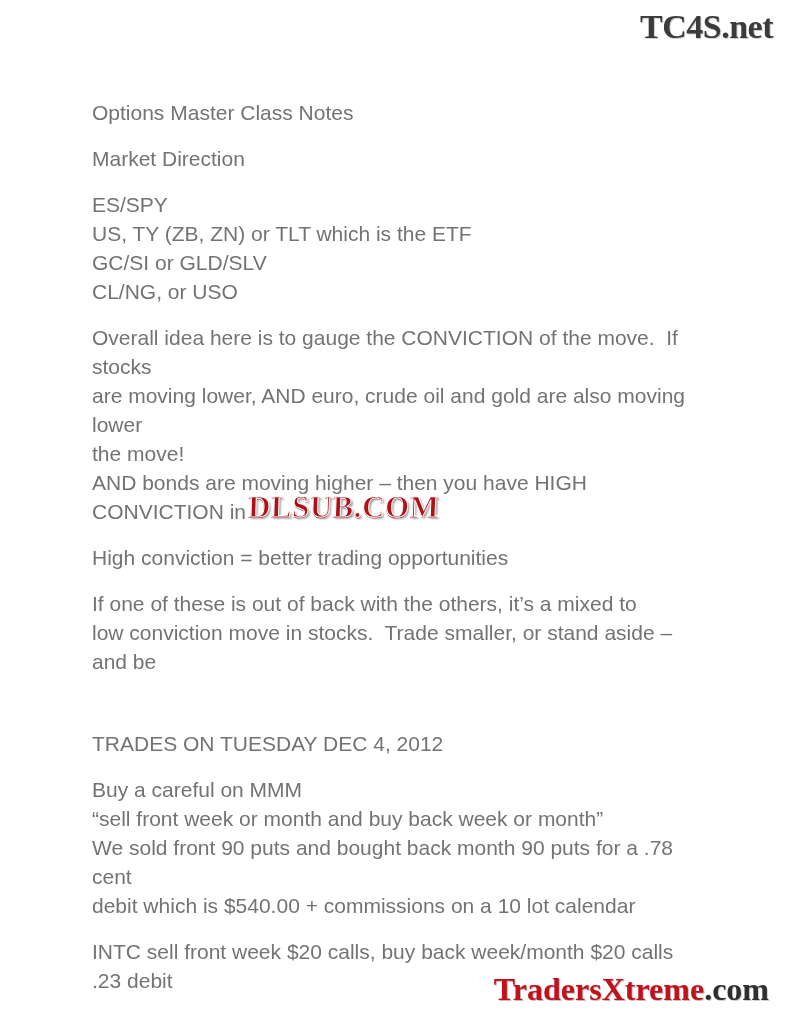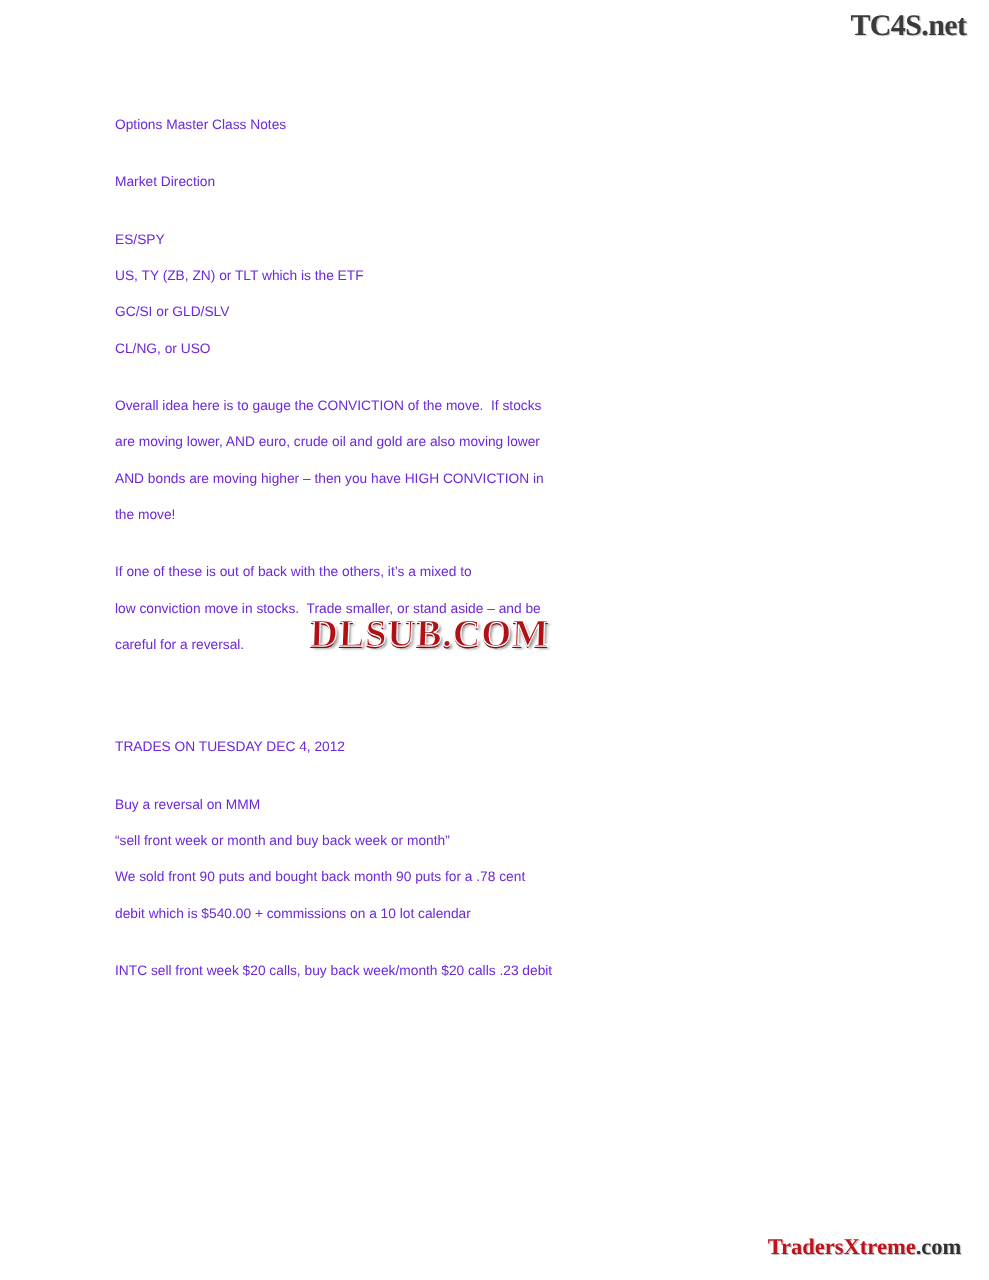--- a/index.html
+++ b/index.html
@@ -24,36 +24,36 @@
     height: 1024px;
     background: #ffffff;
   }
 
   
   .brand-top {
     position: absolute;
     right: 18px;
     top: 8px;
     font-family: "Liberation Serif", serif;
-    font-size: 24px;
+    font-size: 34px;
     font-weight: bold;
     color: #3b3b3b;
     letter-spacing: -0.5px;
     text-shadow: 1px 1px 0 #cfcfcf;
   }
 
   
   .doc {
     position: absolute;
     left: 92px;
-    top: 86px;
+    top: 98px;
     width: 610px;
-    font-size: 11px;
+    font-size: 21px;
     line-height: 29px;
-    color: #6d28d9;
+    color: #737373;
   }
 
   .para {
     margin: 0 0 17px 0;
   }
   .line {
     display: block;
     white-space: pre-wrap;
   }
 
@@ -78,21 +78,21 @@
     transform: skewX(-2deg);
     white-space: nowrap;
   }
 
   
   .brand-bottom {
     position: absolute;
     right: 22px;
     bottom: 16px;
     font-family: "Liberation Serif", serif;
-    font-size: 18px;
+    font-size: 32px;
     font-weight: bold;
     white-space: nowrap;
   }
   .brand-bottom .b-red {
     color: #c1121c;
     text-shadow: 1px 1px 0 rgba(0,0,0,0.25);
   }
   .brand-bottom .b-dark {
     color: #2f2f2f;
     text-shadow: 1px 1px 0 rgba(0,0,0,0.2);
@@ -114,38 +114,38 @@
     <p class="para">
       <span class="line">ES/SPY</span>
       <span class="line">US, TY (ZB, ZN) or TLT which is the ETF</span>
       <span class="line">GC/SI or GLD/SLV</span>
       <span class="line">CL/NG, or USO</span>
     </p>
 
     <p class="para">
       <span class="line">Overall idea here is to gauge the CONVICTION of the move.  If stocks</span>
       <span class="line">are moving lower, AND euro, crude oil and gold are also moving lower</span>
+      <span class="line">the move!</span>
       <span class="line">AND bonds are moving higher – then you have HIGH CONVICTION in</span>
-      <span class="line">the move!</span>
     </p>
 
+    <p class="para">High conviction = better trading opportunities</p>
 
     <p class="para">
       <span class="line">If one of these is out of back with the others, it’s a mixed to</span>
       <span class="line">low conviction move in stocks.  Trade smaller, or stand aside – and be</span>
-      <span class="line">careful for a reversal.</span>
     </p>
 
 
     <div class="spacer-lg"></div>
 
     <p class="para">TRADES ON TUESDAY DEC 4, 2012</p>
 
     <p class="para">
-      <span class="line">Buy a reversal on MMM</span>
+      <span class="line">Buy a careful on MMM</span>
       <span class="line">“sell front week or month and buy back week or month”</span>
       <span class="line">We sold front 90 puts and bought back month 90 puts for a .78 cent</span>
       <span class="line">debit which is $540.00 + commissions on a 10 lot calendar</span>
     </p>
 
     <p class="para">INTC sell front week $20 calls, buy back week/month $20 calls .23 debit</p>
 
   </div>
 
   <div class="watermark-mid">DLSUB.COM</div>

